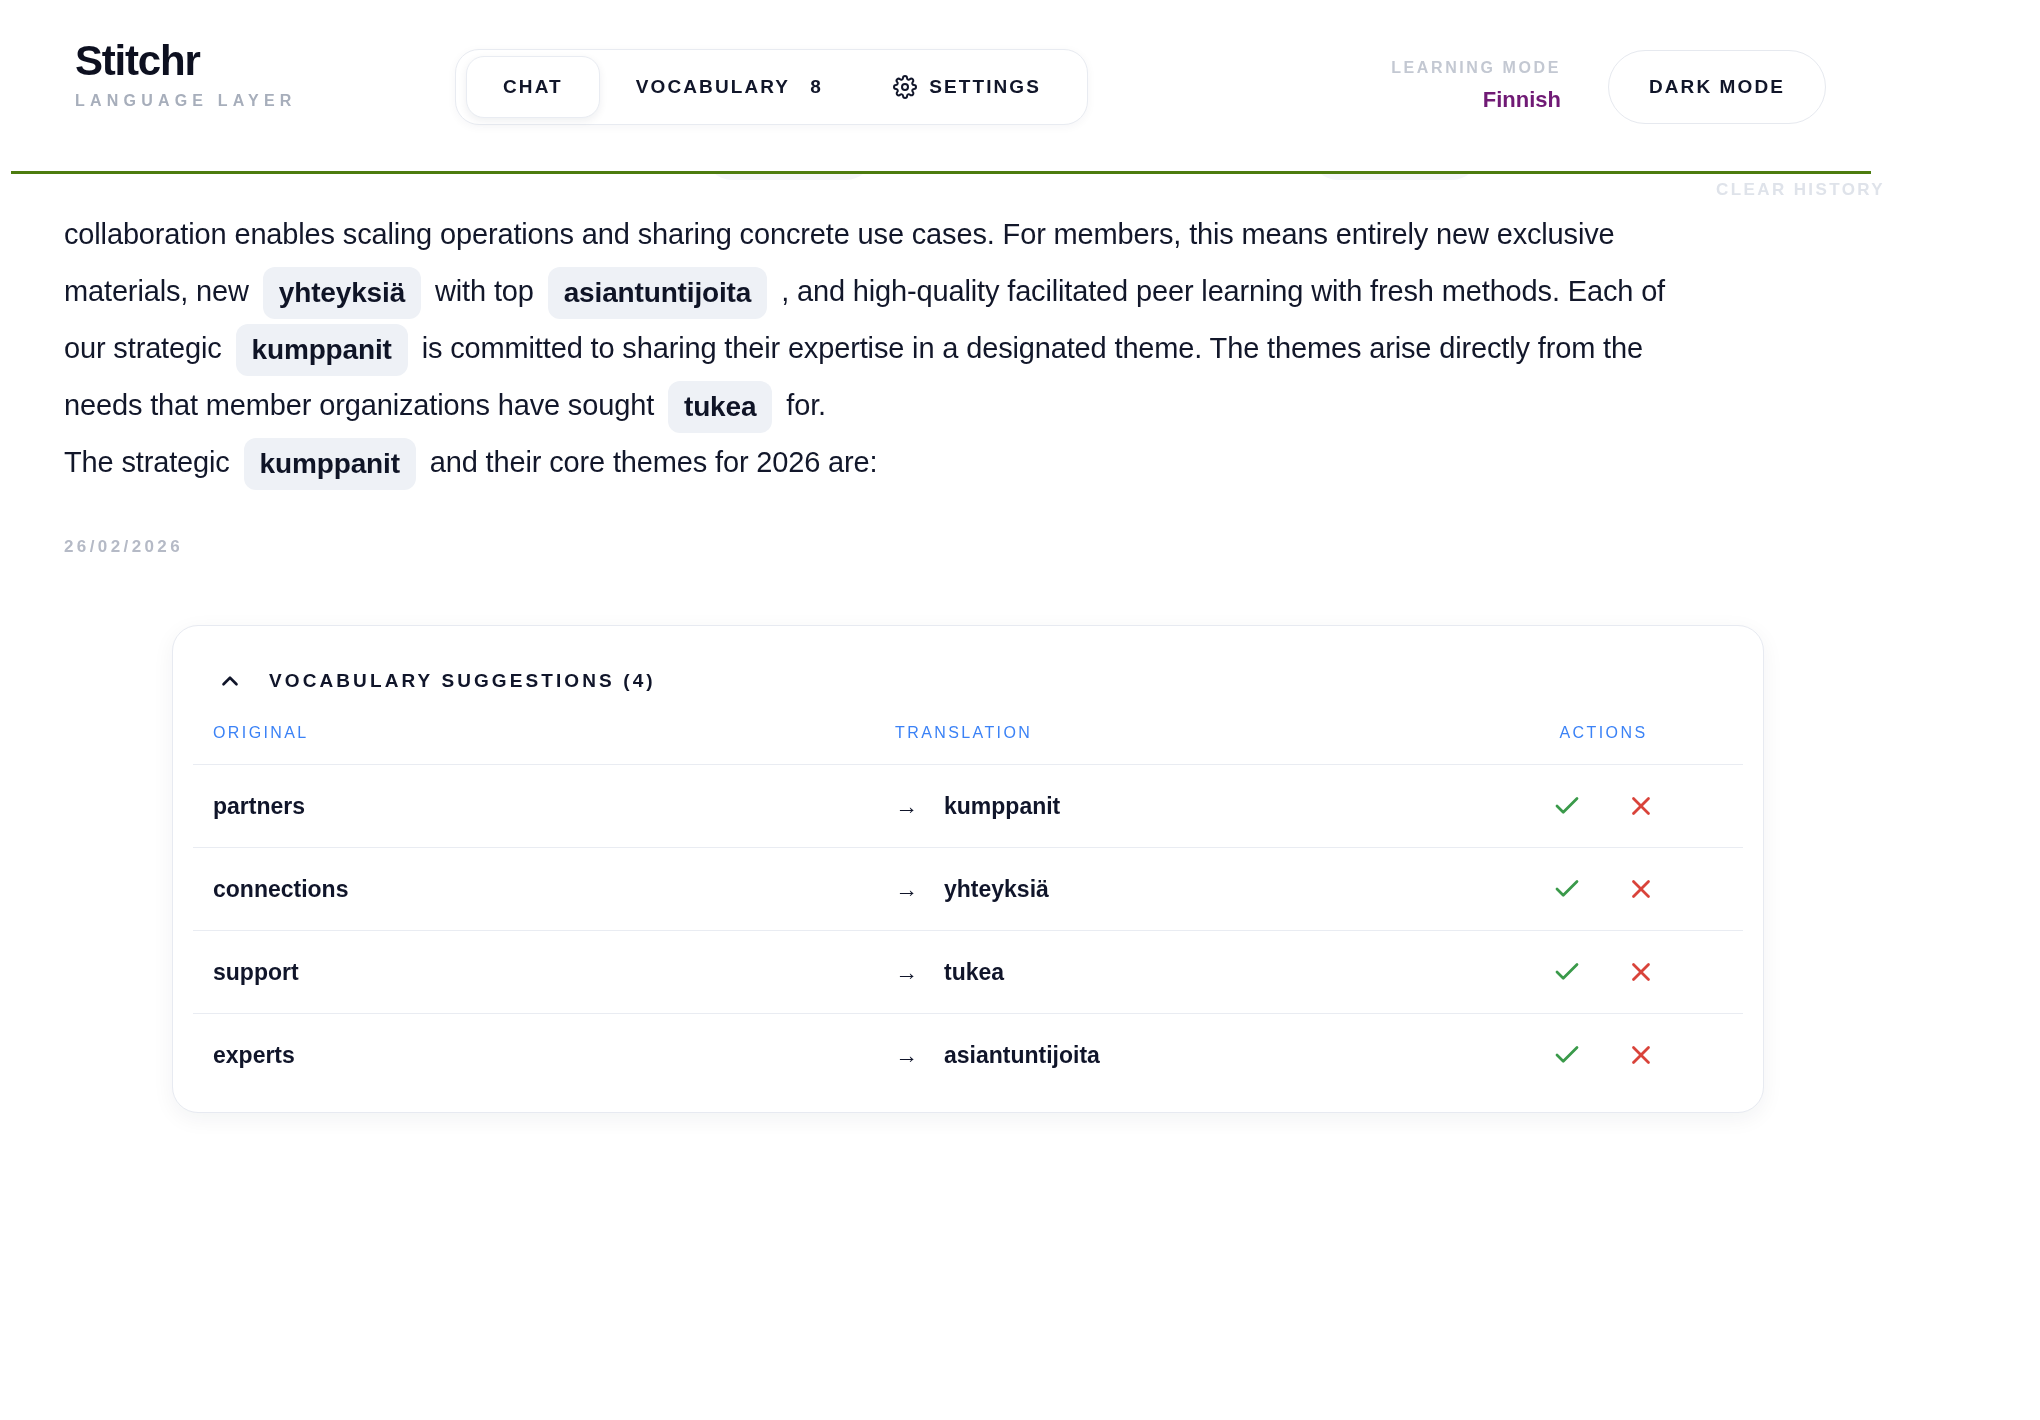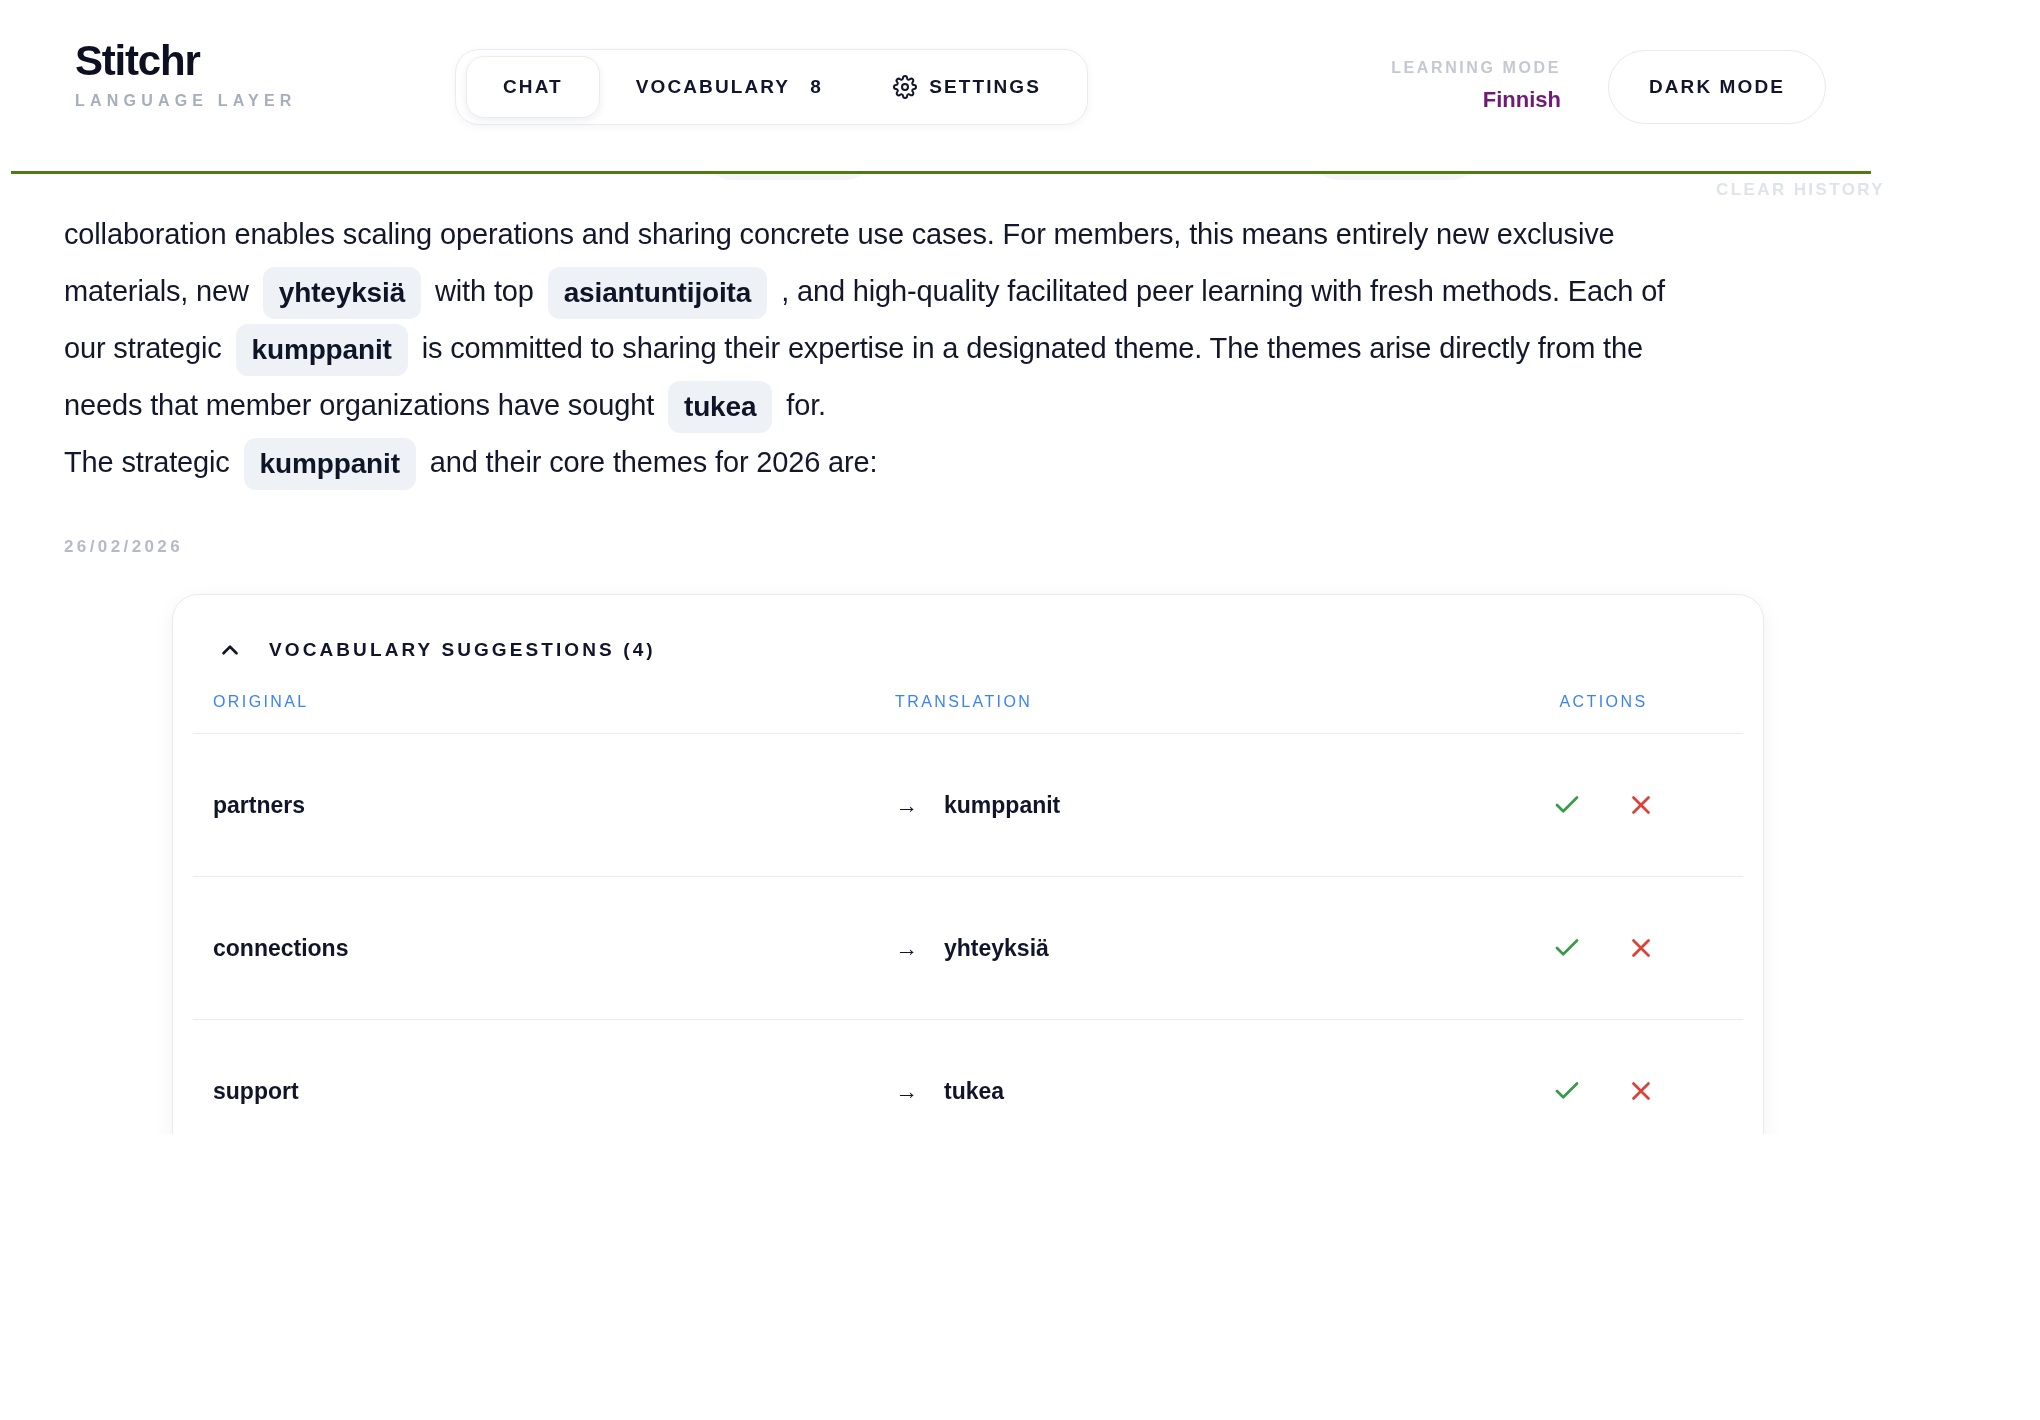--- a/index.html
+++ b/index.html
@@ -208,21 +208,21 @@
     margin-top: 46px;
     font-size: 17px;
     font-weight: 700;
     letter-spacing: 3.4px;
     color: #b5bac6;
   }
 
   
   .vocab-card {
     position: relative;
-    margin-top: 37px;
+    margin-top: 68px;
     margin-left: 108px;
     width: 1592px;
     background: #ffffff;
     border: 1px solid #e7eaf1;
     border-radius: 26px;
     box-shadow: 0 6px 22px rgba(22,32,60,0.055);
     padding: 0 0 16px 0;
   }
   .vocab-card-head {
     display: flex;
@@ -256,21 +256,21 @@
     letter-spacing: 2.4px;
     color: #3b82f6;
     padding: 10px 20px 22px 20px;
     border-bottom: 1px solid #e9ecf2;
   }
   .col-original   { width: 44%; }
   .col-translation{ width: 38%; }
   .col-actions    { width: 18%; text-align: center !important; }
 
   .vocab-table tbody td {
-    padding: 52px 20px;
+    padding: 22px 20px;
     border-bottom: 1px solid #e9ecf2;
     font-size: 23px;
     font-weight: 700;
     color: #10152a;
     vertical-align: middle;
   }
   .vocab-table tbody tr:last-child td { border-bottom: none; }
 
   .tr-cell {
     display: flex;

